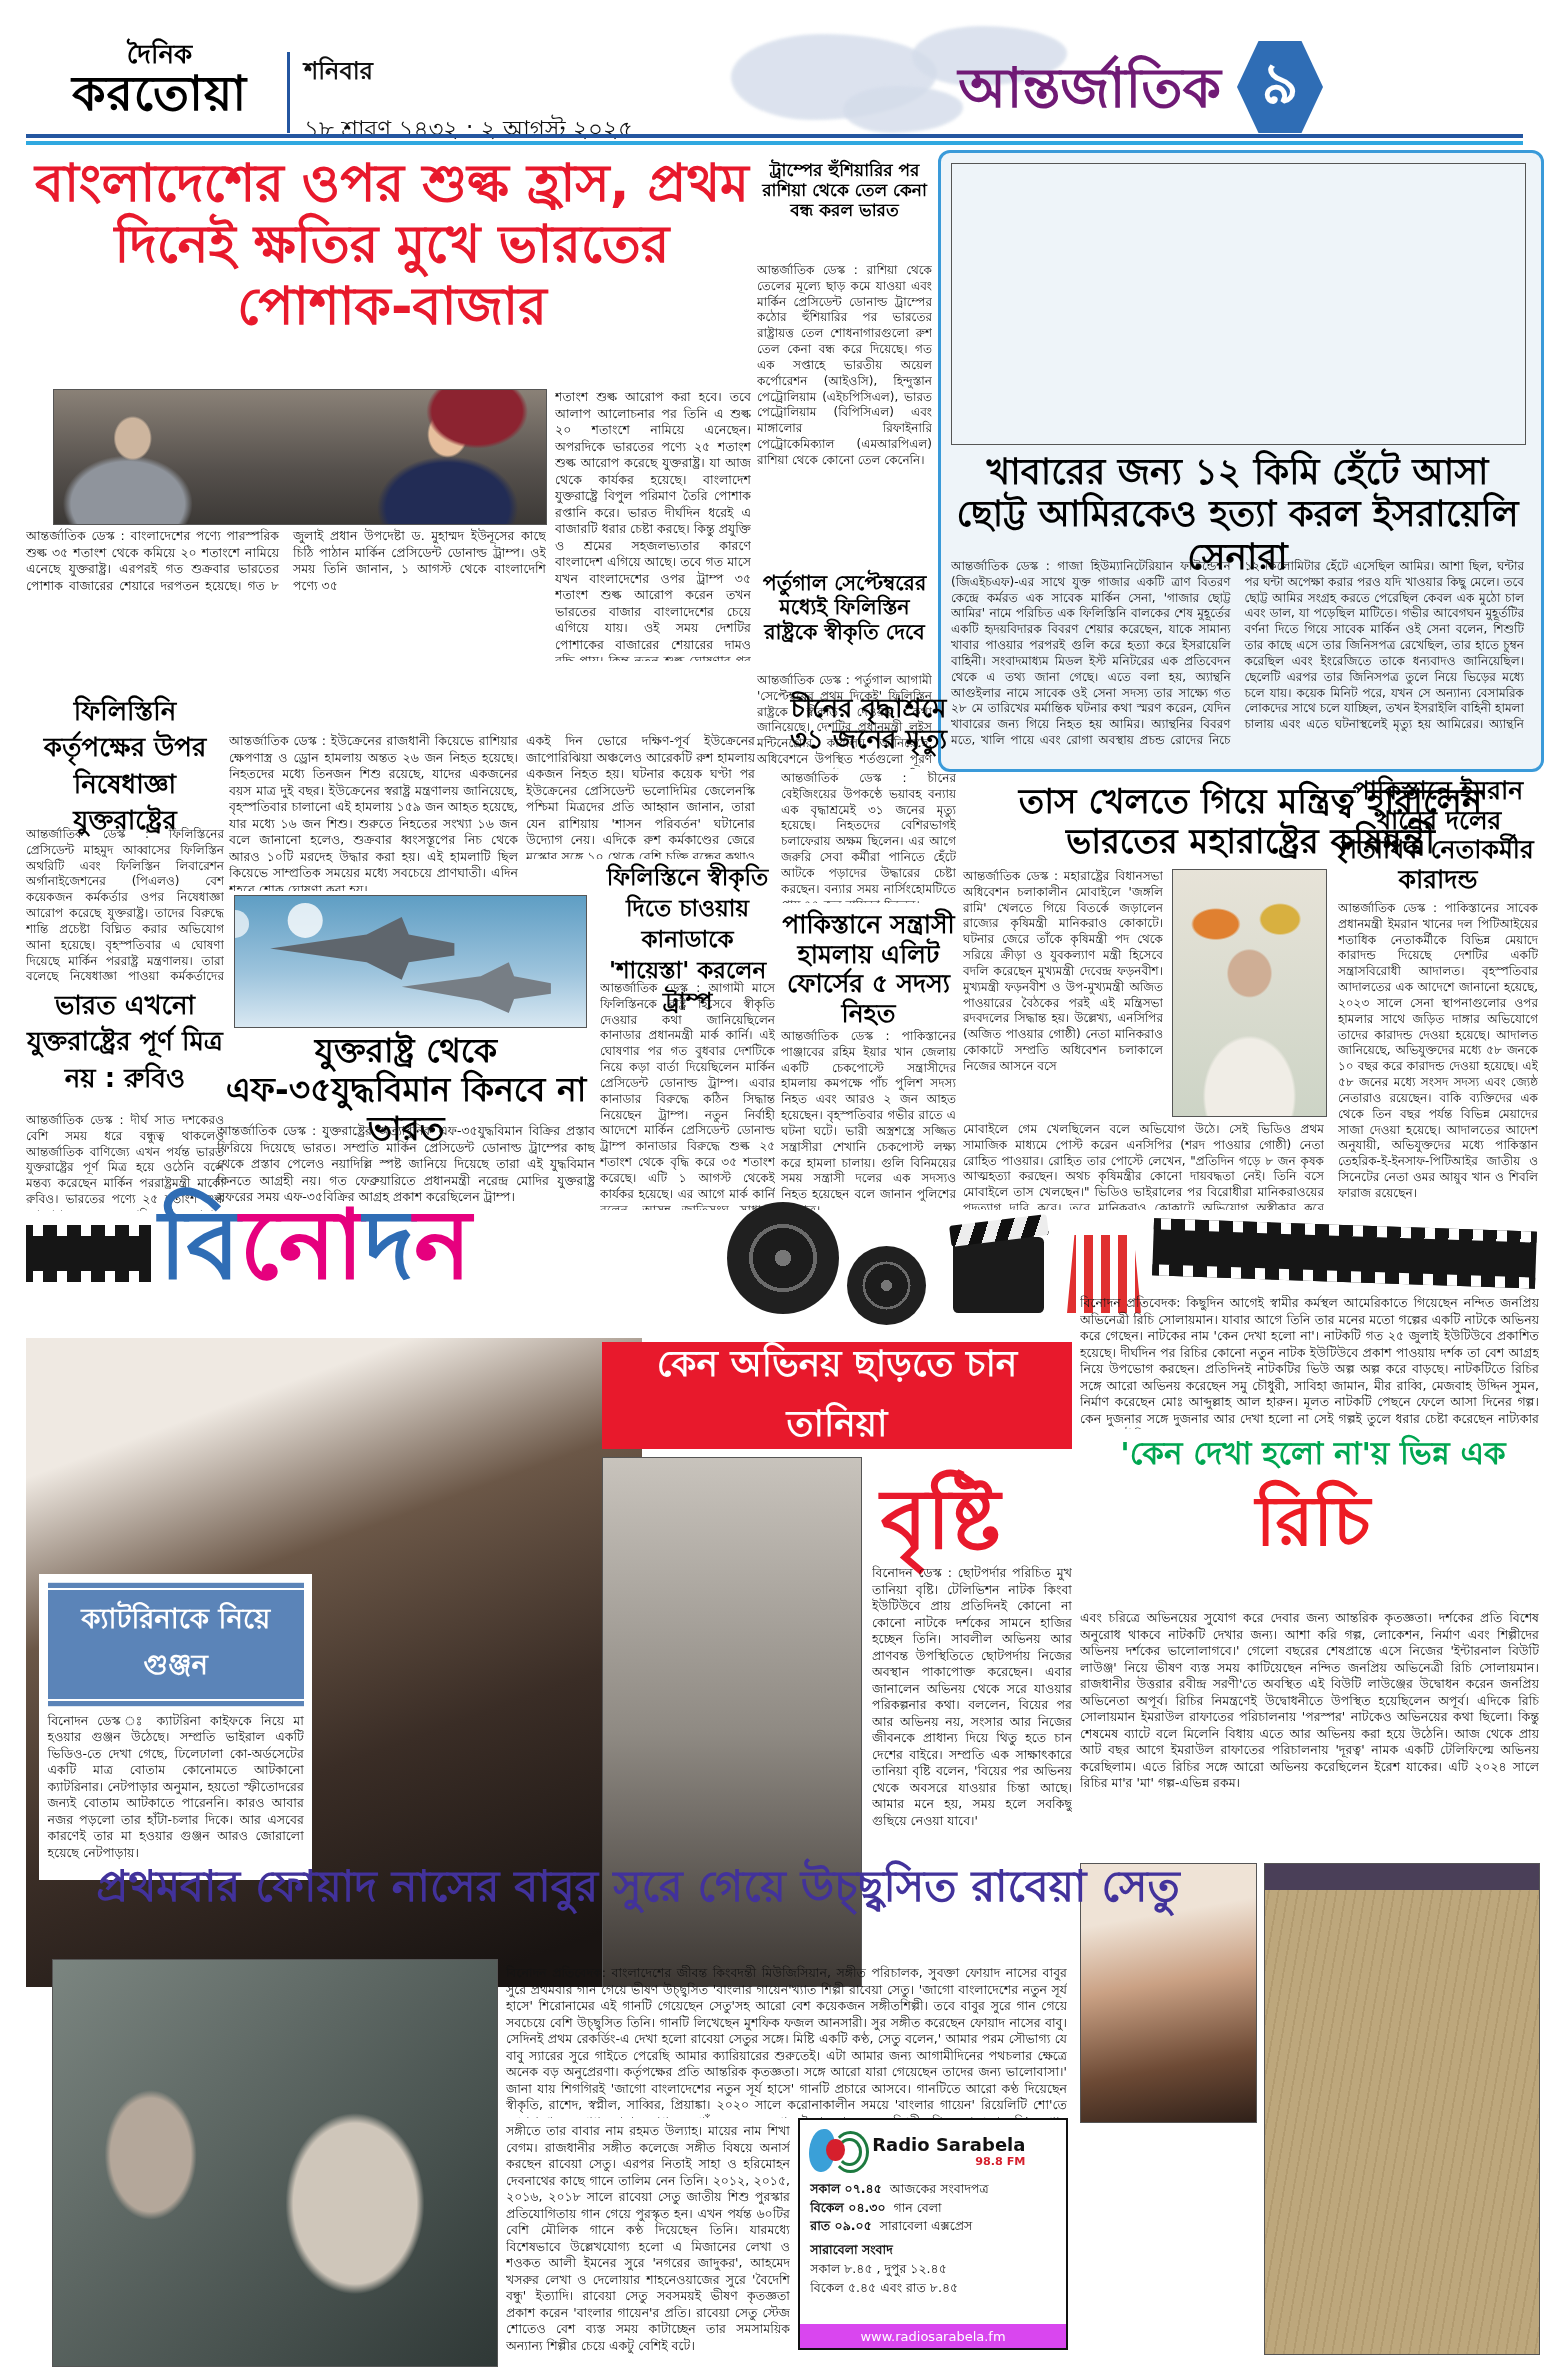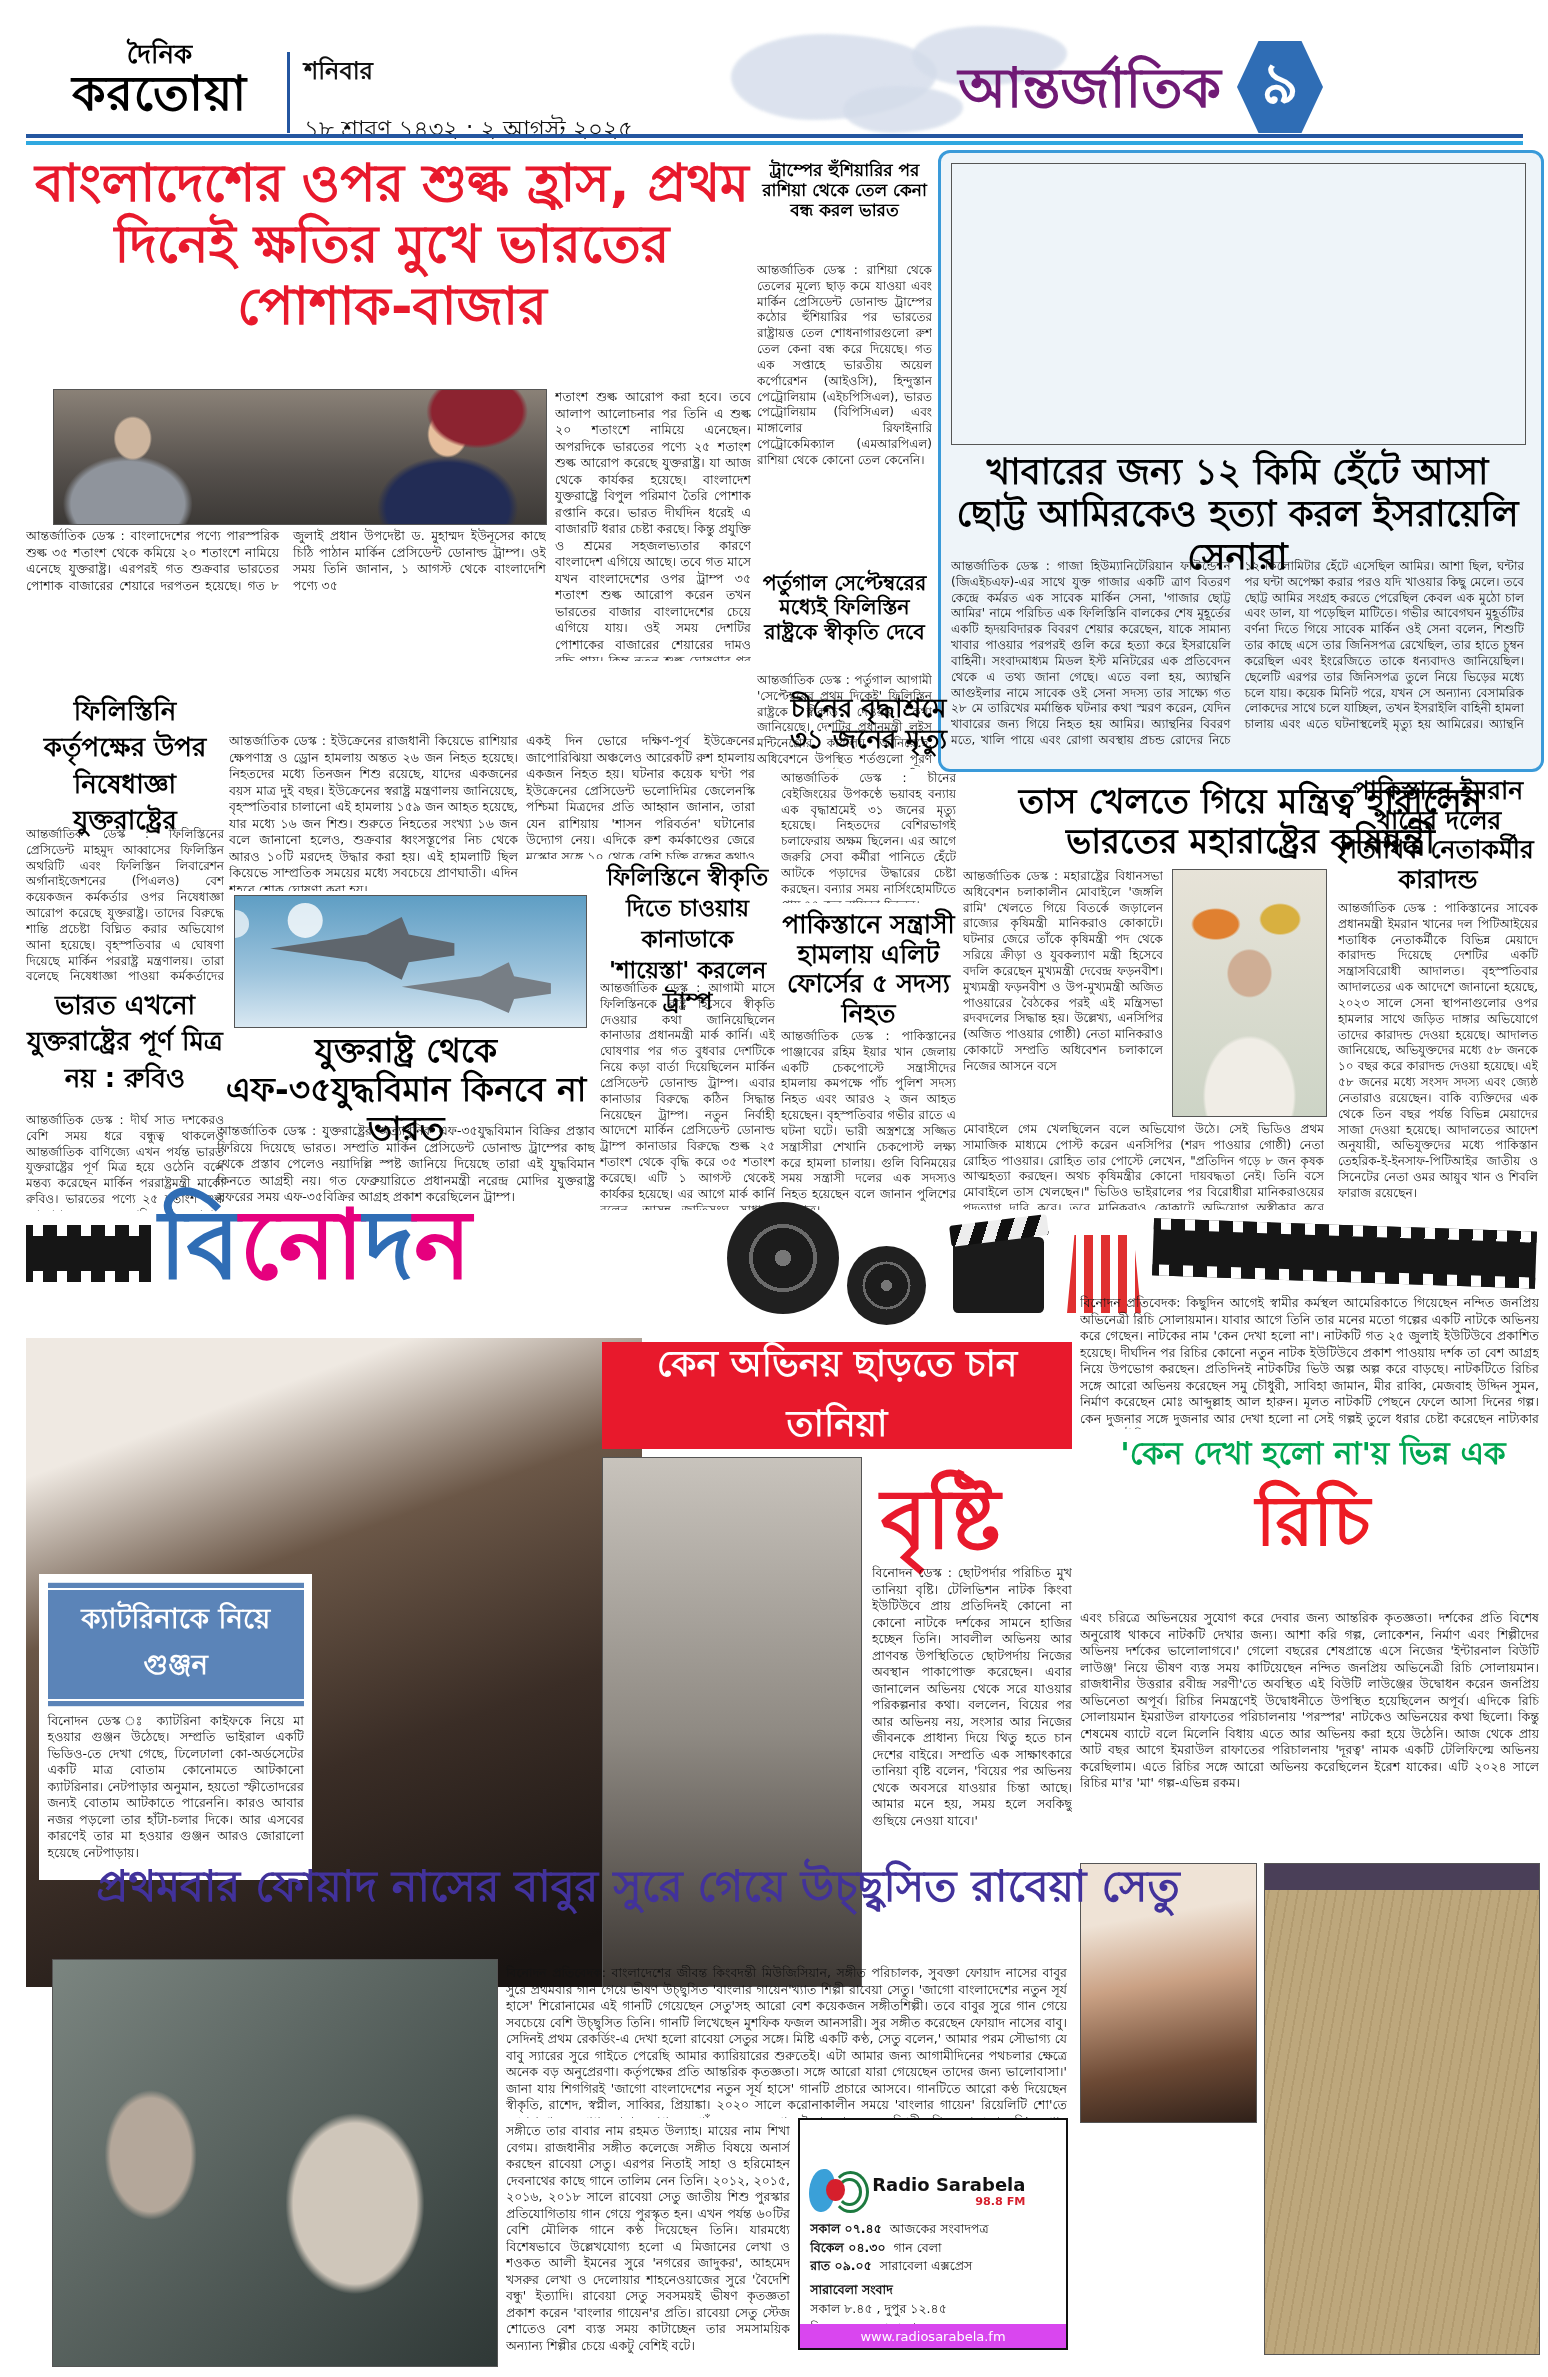--- a/index.html
+++ b/index.html
@@ -183,21 +183,21 @@
   <div class="abs body" style="left:1080px;top:1610px;width:459px;height:246px;font-size:12.5px;">এবং চরিত্রে অভিনয়ের সুযোগ করে দেবার জন্য আন্তরিক কৃতজ্ঞতা। দর্শকের প্রতি বিশেষ অনুরোধ থাকবে নাটকটি দেখার জন্য। আশা করি গল্প, লোকেশন, নির্মাণ এবং শিল্পীদের অভিনয় দর্শকের ভালোলাগবে।' গেলো বছরের শেষপ্রান্তে এসে নিজের 'ইন্টারনাল বিউটি লাউঞ্জ' নিয়ে ভীষণ ব্যস্ত সময় কাটিয়েছেন নন্দিত জনপ্রিয় অভিনেত্রী রিচি সোলায়মান। রাজধানীর উত্তরার রবীন্দ্র সরণী'তে অবস্থিত এই বিউটি লাউঞ্জের উদ্বোধন করেন জনপ্রিয় অভিনেতা অপূর্ব। রিচির নিমন্ত্রণেই উদ্বোধনীতে উপস্থিত হয়েছিলেন অপূর্ব। এদিকে রিচি সোলায়মান ইমরাউল রাফাতের পরিচালনায় 'পরস্পর' নাটকেও অভিনয়ের কথা ছিলো। কিন্তু শেষমেষ ব্যাটে বলে মিলেনি বিধায় এতে আর অভিনয় করা হয়ে উঠেনি। আজ থেকে প্রায় আট বছর আগে ইমরাউল রাফাতের পরিচালনায় 'দূরত্ব' নামক একটি টেলিফিল্মে অভিনয় করেছিলাম। এতে রিচির সঙ্গে আরো অভিনয় করেছিলেন ইরেশ যাকের। এটি ২০২৪ সালে রিচির মা'র 'মা' গল্প-এভিন্ন রকম।</div>
   <div class="abs photo ph-richi-face" style="left:1080px;top:1863px;width:175px;height:258px;"></div>
   <div class="abs photo ph-saree" style="left:1264px;top:1863px;width:274px;height:490px;"></div>
 
   <div class="abs hl" style="left:36px;top:1861px;width:1204px;font-size:43px;color:#42329b;">প্রথমবার ফোয়াদ নাসের বাবুর সুরে গেয়ে উচ্ছ্বসিত রাবেয়া সেতু</div>
   <div class="abs photo ph-rabeya" style="left:52px;top:1959px;width:444px;height:406px;"></div>
   <div class="abs body" style="left:506px;top:1965px;width:561px;height:153px;">বিনোদন প্রতিবেদক: বাংলাদেশের জীবন্ত কিংবদন্তী মিউজিসিয়ান, সঙ্গীত পরিচালক, সুবক্তা ফোয়াদ নাসের বাবুর সুরে প্রথমবার গান গেয়ে ভীষণ উচ্ছ্বসিত 'বাংলার গায়েন'খ্যাত শিল্পী রাবেয়া সেতু। 'জাগো বাংলাদেশের নতুন সূর্য হাসে' শিরোনামের এই গানটি গেয়েছেন সেতু'সহ আরো বেশ কয়েকজন সঙ্গীতশিল্পী। তবে বাবুর সুরে গান গেয়ে সবচেয়ে বেশি উচ্ছ্বসিত তিনি। গানটি লিখেছেন মুশফিক ফজল আনসারী। সুর সঙ্গীত করেছেন ফোয়াদ নাসের বাবু। সেদিনই প্রথম রেকর্ডিং-এ দেখা হলো রাবেয়া সেতুর সঙ্গে। মিষ্টি একটি কণ্ঠ, সেতু বলেন,' আমার পরম সৌভাগ্য যে বাবু স্যারের সুরে গাইতে পেরেছি আমার ক্যারিয়ারের শুরুতেই। এটা আমার জন্য আগামীদিনের পথচলার ক্ষেত্রে অনেক বড় অনুপ্রেরণা। কর্তৃপক্ষের প্রতি আন্তরিক কৃতজ্ঞতা। সঙ্গে আরো যারা গেয়েছেন তাদের জন্য ভালোবাসা।' জানা যায় শিগগিরই 'জাগো বাংলাদেশের নতুন সূর্য হাসে' গানটি প্রচারে আসবে। গানটিতে আরো কণ্ঠ দিয়েছেন স্বীকৃতি, রাশেদ, স্বপ্নীল, সাব্বির, প্রিয়াঙ্কা। ২০২০ সালে করোনাকালীন সময়ে 'বাংলার গায়েন' রিয়েলিটি শো'তে অংশগ্রহণ করে প্রথম রানার আপ হন। পাঁচ বছর বয়স থেকেই রাবেয়া সেতু নরসিংদীর শিল্পকলা একাডেমি'তে গান শেখা শুরু করেন। পল্লীগীতি, নজরুল সঙ্গীত ও উচ্চাঙ্গ</div>
   <div class="abs body" style="left:506px;top:2123px;width:284px;height:243px;">সঙ্গীতে তার বাবার নাম রহমত উল্যাহ। মায়ের নাম শিখা বেগম। রাজধানীর সঙ্গীত কলেজে সঙ্গীত বিষয়ে অনার্স করছেন রাবেয়া সেতু। এরপর নিতাই সাহা ও হরিমোহন দেবনাথের কাছে গানে তালিম নেন তিনি। ২০১২, ২০১৫, ২০১৬, ২০১৮ সালে রাবেয়া সেতু জাতীয় শিশু পুরস্কার প্রতিযোগিতায় গান গেয়ে পুরস্কৃত হন। এখন পর্যন্ত ৬০টির বেশি মৌলিক গানে কণ্ঠ দিয়েছেন তিনি। যারমধ্যে বিশেষভাবে উল্লেখযোগ্য হলো এ মিজানের লেখা ও শওকত আলী ইমনের সুরে 'নগরের জাদুকর', আহমেদ খসরুর লেখা ও দেলোয়ার শাহনেওয়াজের সুরে 'বৈদেশি বন্ধু' ইত্যাদি। রাবেয়া সেতু সবসময়ই ভীষণ কৃতজ্ঞতা প্রকাশ করেন 'বাংলার গায়েন'র প্রতি। রাবেয়া সেতু স্টেজ শোতেও বেশ ব্যস্ত সময় কাটাচ্ছেন তার সমসাময়িক অন্যান্য শিল্পীর চেয়ে একটু বেশিই বটে।</div>
 
   <div class="abs" style="left:798px;top:2118px;width:270px;height:232px;border:2.6px solid #111;background:#fff;box-sizing:border-box;">
-    <div style="display:flex;align-items:center;gap:8.6px;padding:6.9px 8.6px 1.7px 8.6px;margin-top:40px;">
+    <div style="display:flex;align-items:center;gap:8.6px;padding:6.9px 8.6px 1.7px 8.6px;">
       <div class="rlogo">
         <div class="rl-ring r1"></div>
           <div class="rl-ring r2"></div>
           <div class="rl-face"></div>
           <div class="rl-red"></div>
       </div>
       <div>
         <div style="font-weight:800;font-size:18px;color:#111;">Radio Sarabela</div>
         <div style="font-weight:700;font-size:11.2px;color:#d61f2c;text-align:right;">98.8 FM</div>
       </div>

